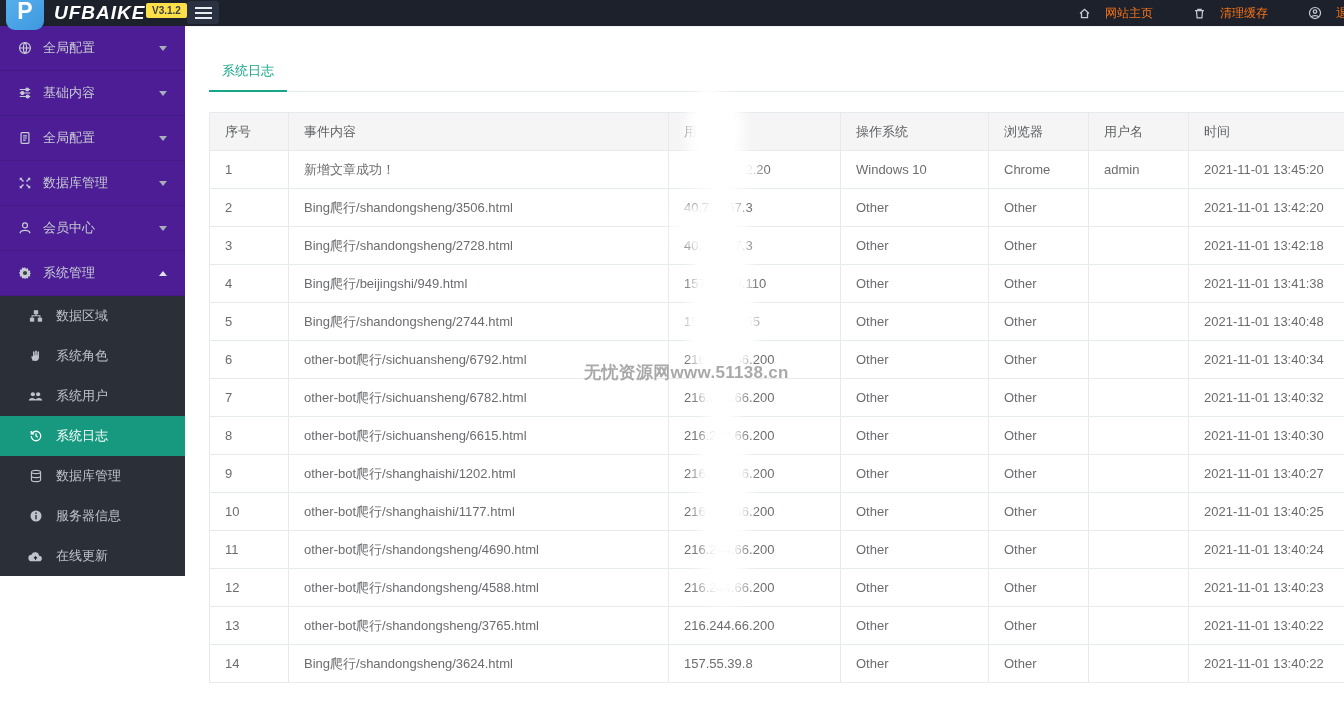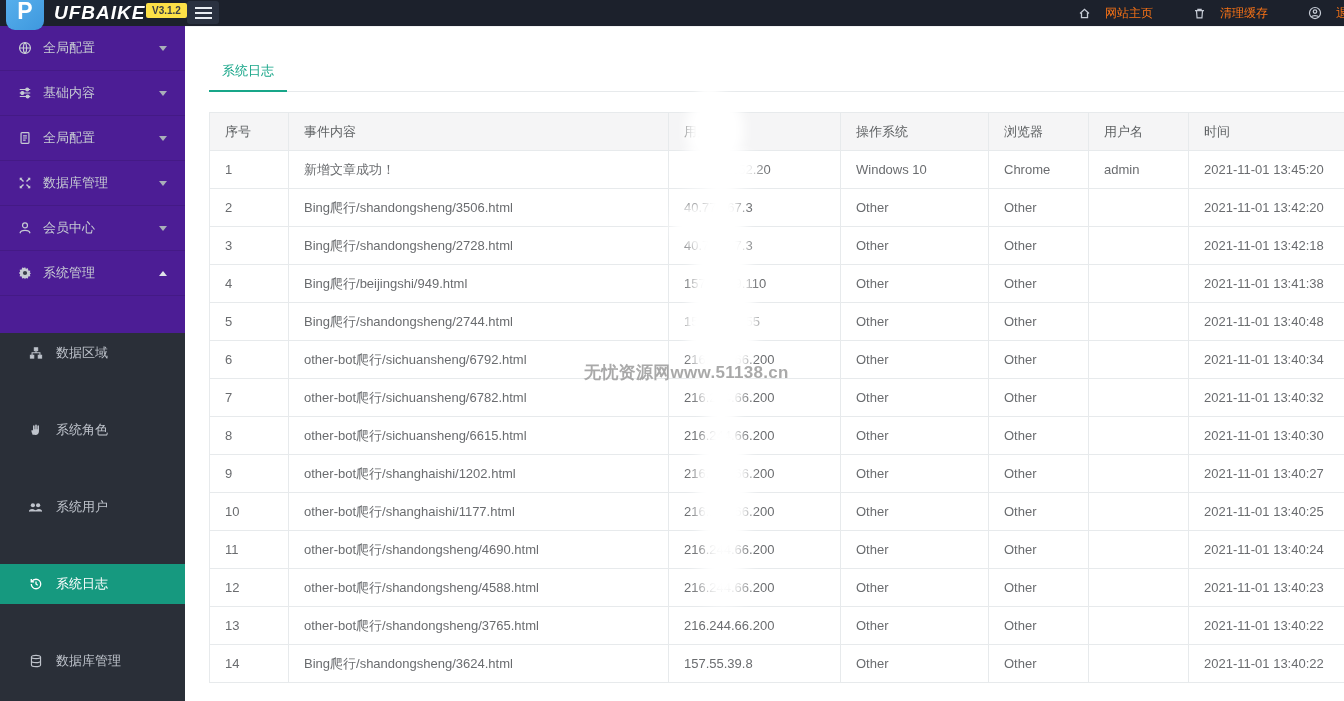--- a/index.html
+++ b/index.html
@@ -25,21 +25,21 @@
   
   .sidebar { position:absolute; left:0; top:26px; width:185px; height:527px; background:#4c1d95; z-index:10;text-align:center; }
   .side-item { height:45px; display:flex; align-items:center; padding:0 18px 0 17px; gap:11px;
     color:#c6cbd3; font-size:13px; cursor:pointer; border-bottom:1px solid rgba(0,0,0,.10); }
   .side-item .sicon { width:15px; display:flex; justify-content:center; }
   .chev { width:0; height:0; border-left:4px solid transparent; border-right:4px solid transparent; margin-left:auto; }
   .chev.down { border-top:5px solid #a9afb9; }
   .chev.up { border-bottom:5px solid #dfe3e8; }
   .submenu { background:#2a2f38; }
   .sub-item { height:40px; display:flex; align-items:center; padding:0 14px 0 28px; gap:13px;
-    color:#bfc4cc; font-size:13px; cursor:pointer;margin-top:37px; }
+    color:#bfc4cc; font-size:13px; cursor:pointer; }
   .sub-item .sicon { width:15px; display:flex; justify-content:center; }
   .sub-item.active { background:#16997f; color:#fff; }
   .sicon svg { display:block; }
 
   
   .content { position:absolute; left:185px; top:26px; width:1159px; height:675px; background:#fff;
     overflow:hidden; border-top:1px solid #f1f2f4; }
   .tabbar { margin:26px 0 0 24px; width:1135px; border-bottom:1px solid #e7eaec; }
   .tab { display:inline-block; padding:9px 13px 10px; color:#18a689; font-size:13px;
     border-bottom:2px solid #18a689; margin-bottom:-1px; cursor:pointer; }

